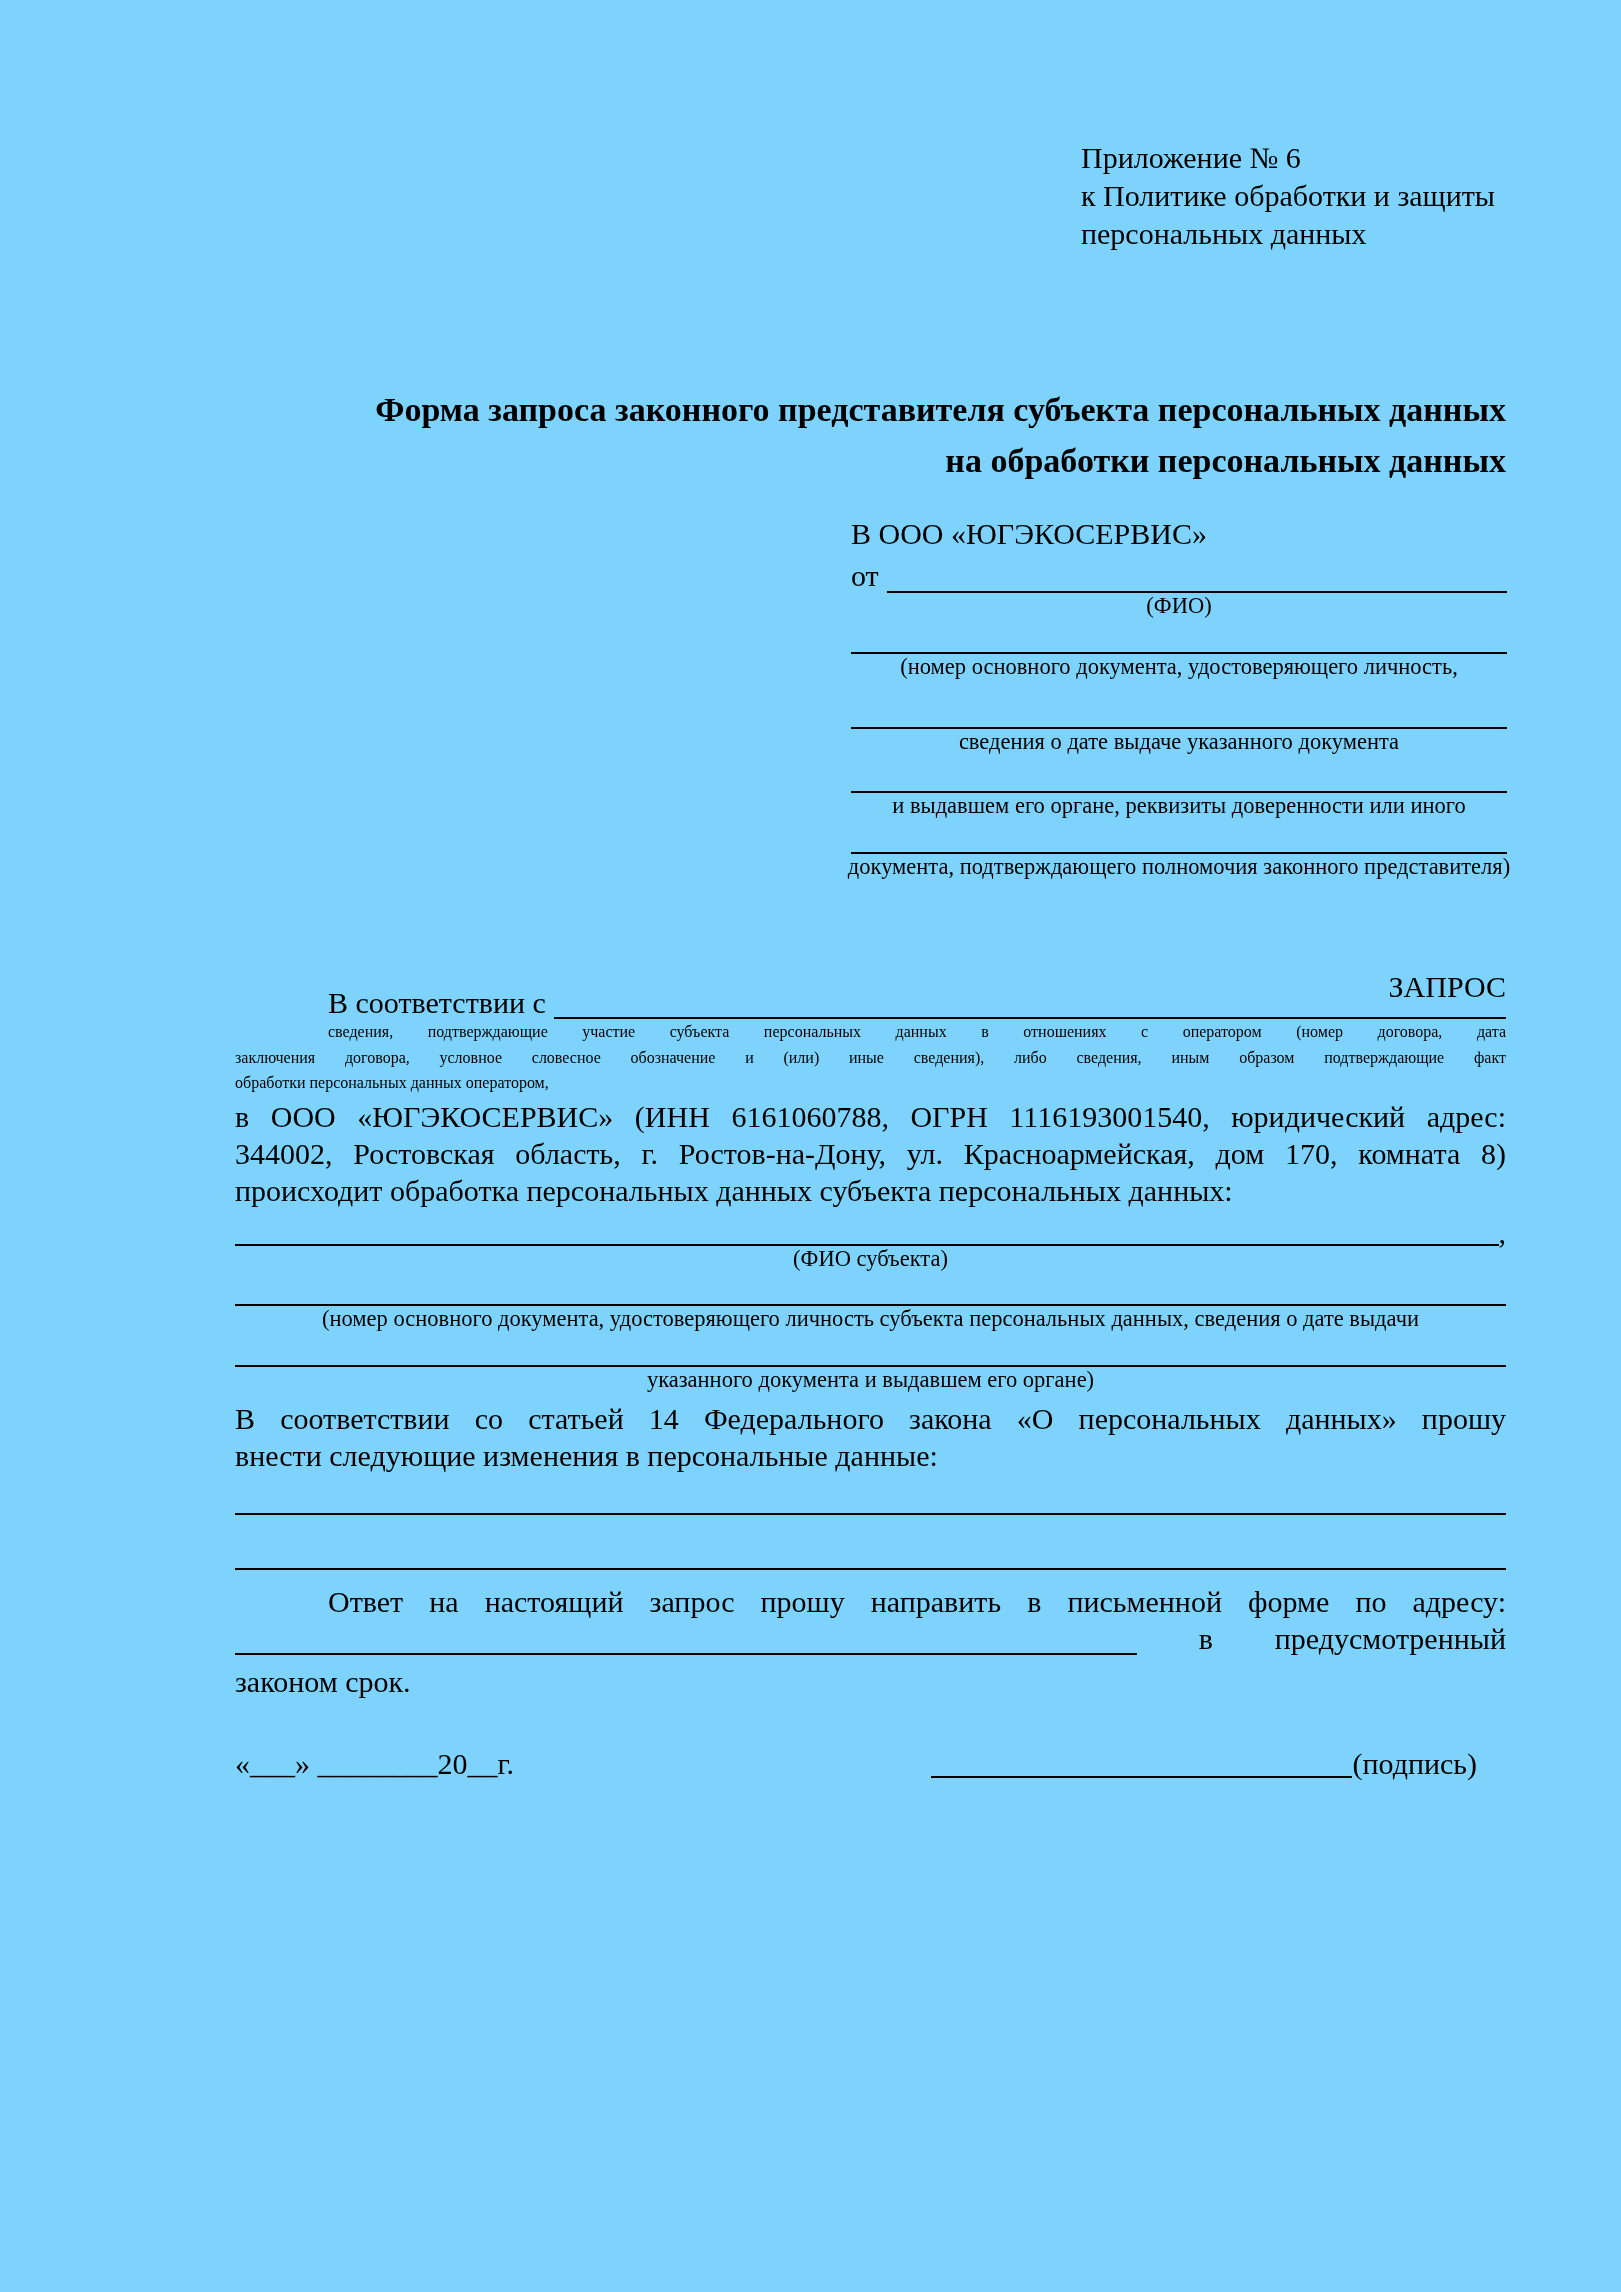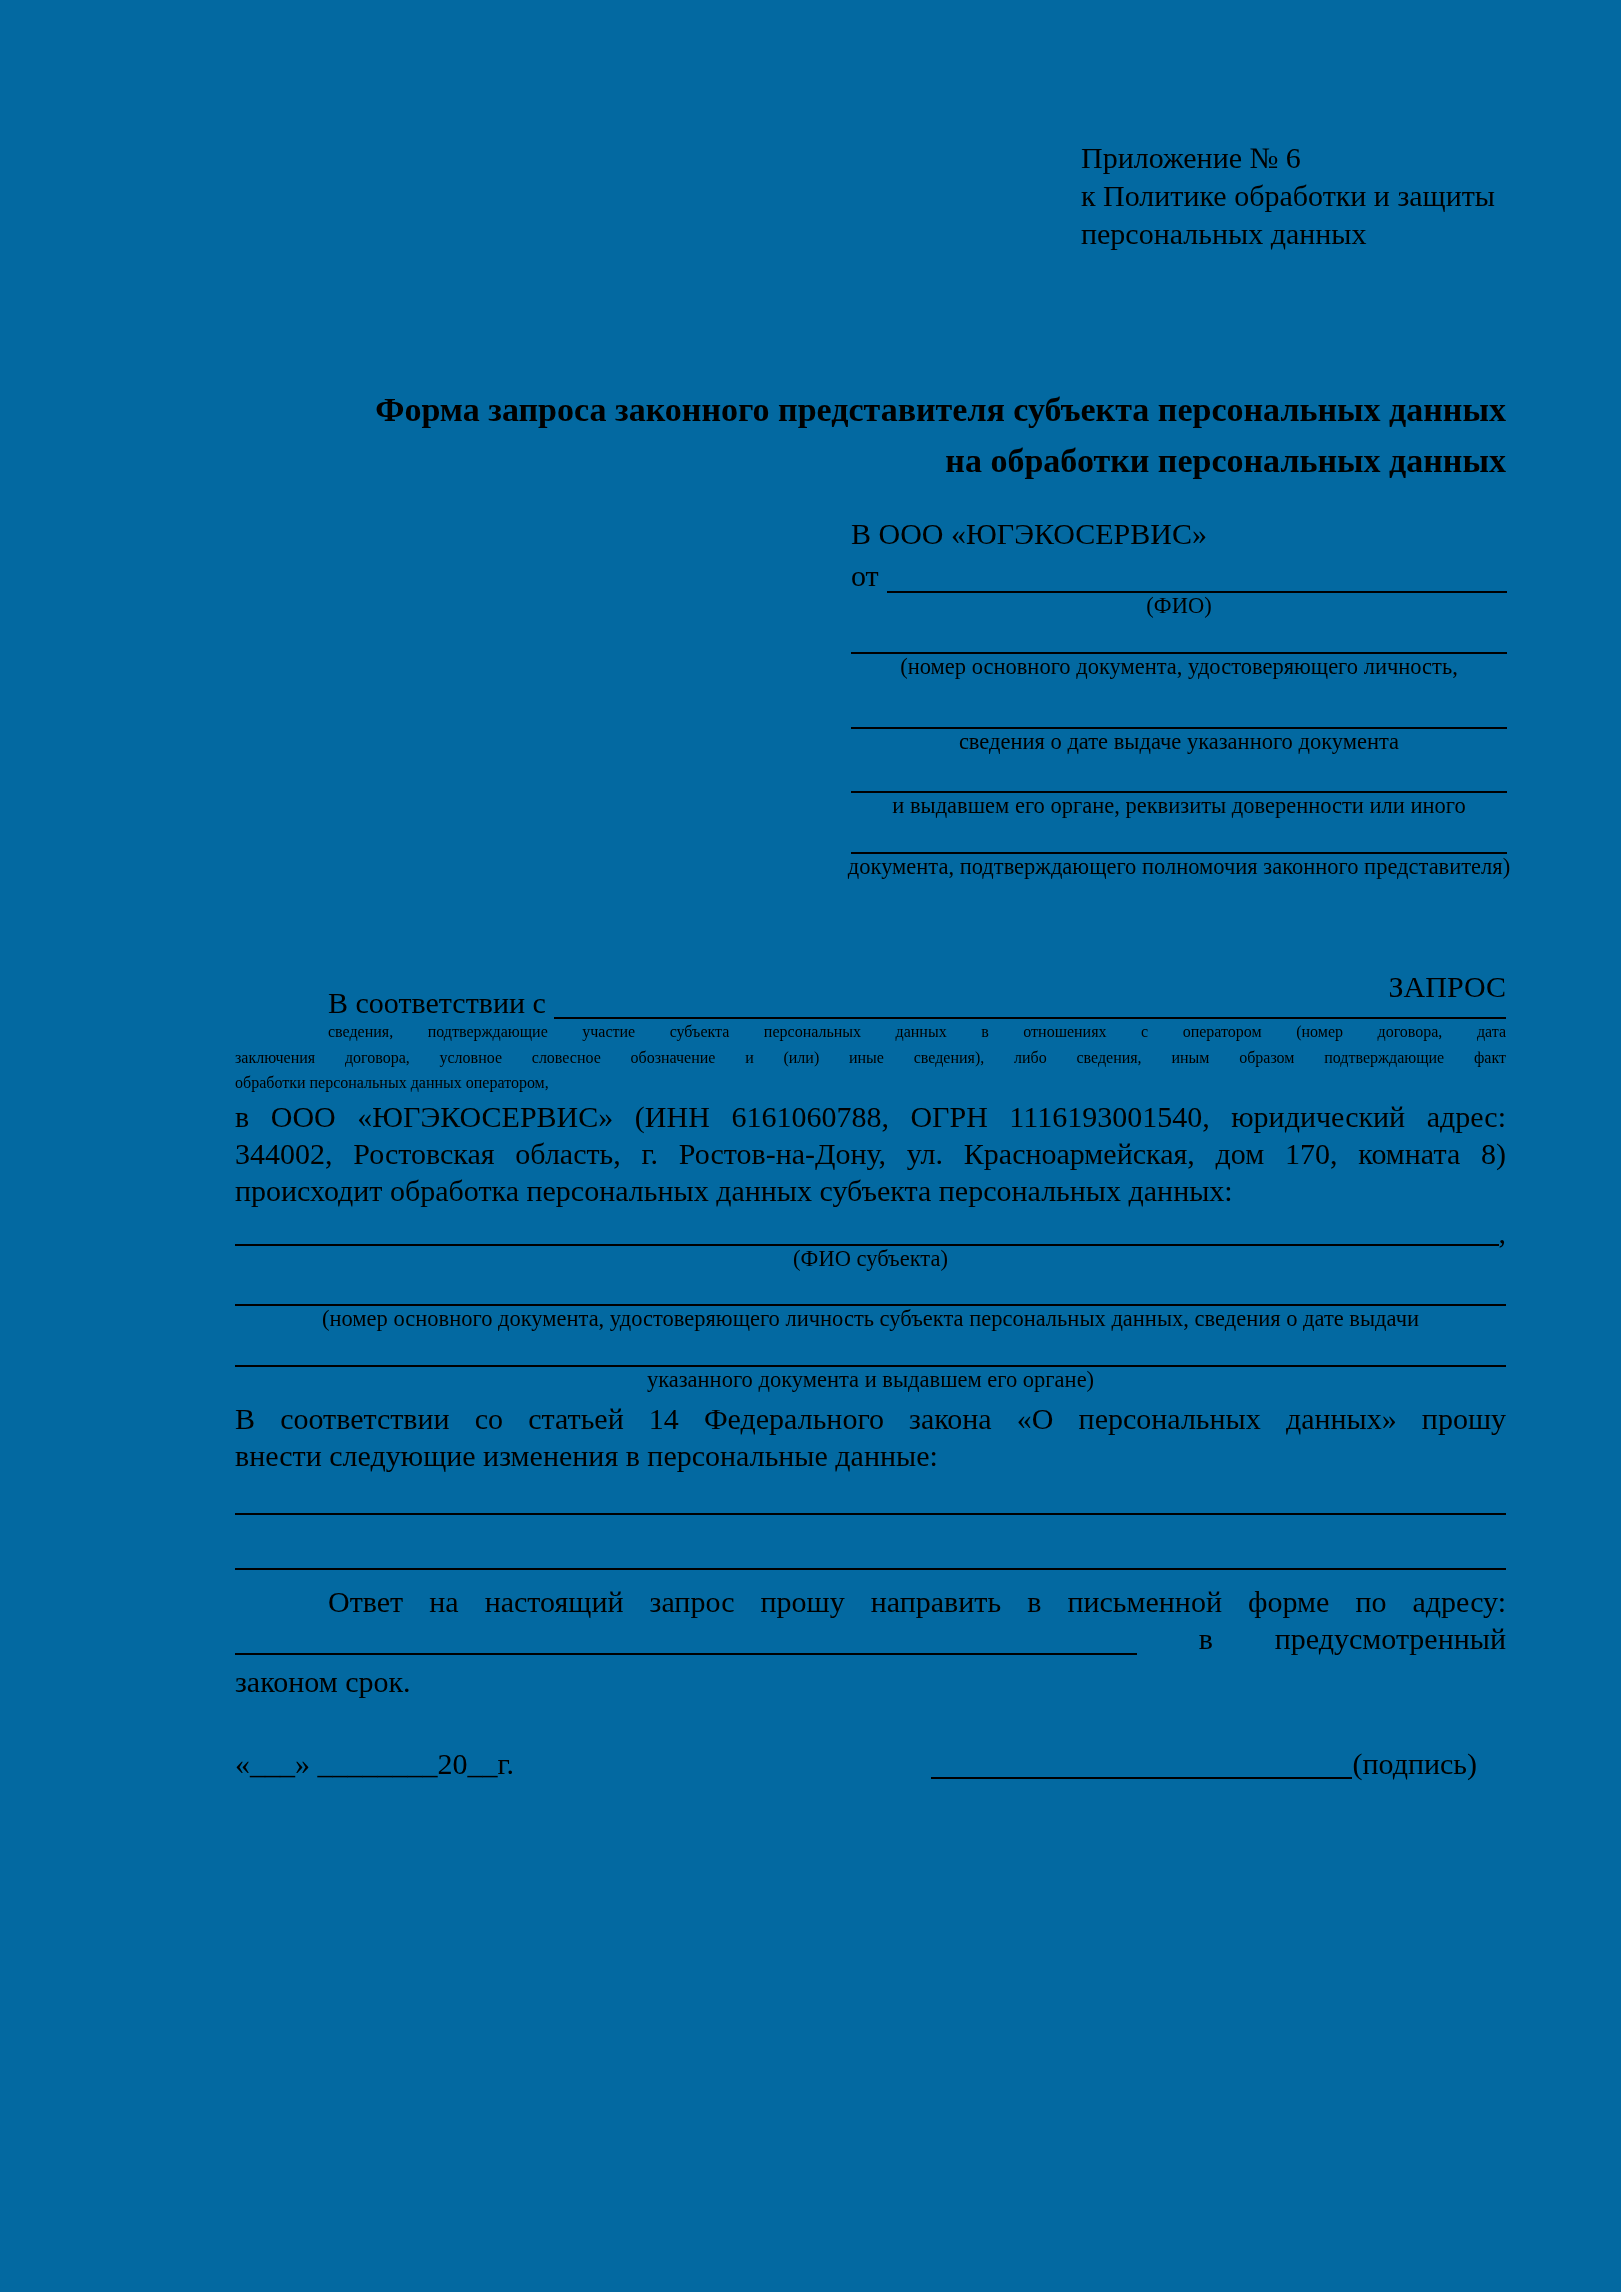--- a/index.html
+++ b/index.html
@@ -1,19 +1,19 @@
 <!DOCTYPE html>
 <html><head>
 <meta charset="utf-8">
 <style>
   html,body{margin:0;padding:0;background:#ffffff;}
   .page{
     position:relative;
     width:1621px;height:2293px;
-    background:#0369a1;
+    background:#7dd3fc;
     font-family:"Liberation Serif","DejaVu Serif",serif;
     color:#000;
     overflow:hidden;
   }
   
   .hdr-note{position:absolute;left:1081px;top:139px;font-size:30px;line-height:38px;}
   
   .doc-title{position:absolute;left:235px;top:384px;width:1271px;text-align:right;
              font-size:34px;font-weight:bold;line-height:51px;}
   
@@ -45,21 +45,21 @@
   .cap-c{font-size:22.5px;line-height:25.5px;text-align:center;white-space:nowrap;}
   .rowline{border-bottom:2.9px solid #000;}
   .rA{height:33px;} .rB{height:33px;} .rC{height:31px;margin-top:7.8px;} .rD{height:53px;}
   .article{margin-top:7.8px;}
   .reply{margin-top:13.7px;text-indent:93px;}
   .addr-row{display:flex;justify-content:space-between;align-items:flex-end;height:33px;margin-top:2px;}
   .addr-row .line{width:902px;border-bottom:2.9px solid #000;height:29px;}
   .addr-row .w{line-height:33px;}
   .tail{margin-top:7.8px;line-height:37px;}
   .footer-row{display:flex;justify-content:space-between;align-items:flex-end;margin-top:45px;height:35px;}
-  .footer-row .right{margin-right:29px;display:flex;align-items:center;}
+  .footer-row .right{margin-right:29px;display:flex;align-items:flex-start;}
   .sig-line{display:inline-block;width:421px;border-bottom:2.9px solid #000;height:29px;}
   .footer-row .txt{line-height:33px;}
 </style>
 </head>
 <body>
 
 <div class="page">
 
   <div class="hdr-note">
     <div>Приложение № 6</div>

